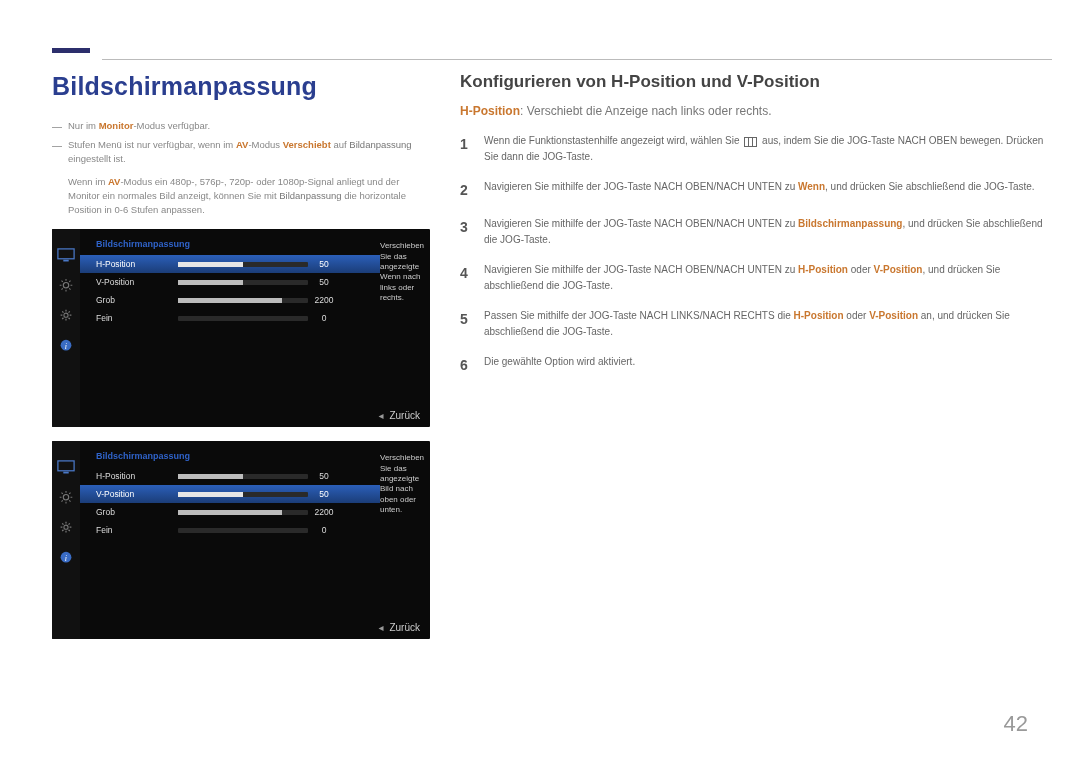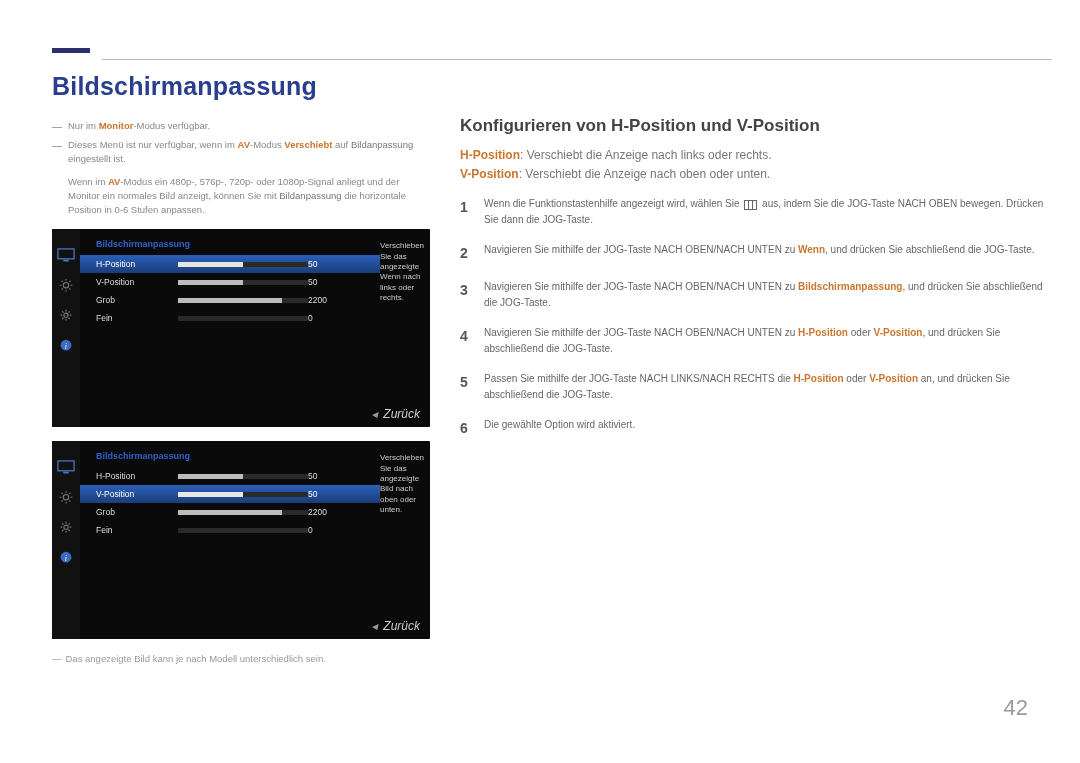--- a/index.html
+++ b/index.html
@@ -8,21 +8,21 @@
 .page { padding: 48px 28px 30px 52px; }
 
 .topbar { border-top: 5px solid #2c2f6c; width: 38px; margin-bottom: 6px; }
 .hr-top { border-top: 1px solid #bbb; margin-left: 50px; margin-bottom: 12px; }
 
 .cols { display: flex; gap: 30px; }
 .left { width: 378px; }
 .right { flex: 1; }
 
 h1.main { color: #2a3e8f; font-size: 25px; font-weight: 600; margin-bottom: 18px; letter-spacing: 0.2px; }
-h2.sub { color: #444; font-size: 17px; font-weight: 600; margin-bottom: 10px; margin-top: 44px; }
+h2.sub { color: #444; font-size: 17px; font-weight: 600; margin-bottom: 10px; }
 
 .notes { font-size: 9.5px; color: #888; line-height: 1.5; margin-bottom: 12px; }
 .note-row { display: flex; margin-bottom: 4px; }
 .dash { color: #888; margin-right: 6px; font-size: 10px; }
 .note-body { flex: 1; }
 .note-body .indent { margin-left: 0; margin-top: 8px; }
 .hl-orange { color: #c9772f; font-weight: 600; }
 .hl-bold { font-weight: 400; color: #777; }
 
 
@@ -31,41 +31,41 @@
 .osd-ico { width: 18px; height: 16px; display: flex; align-items: center; justify-content: center; }
 .osd-main { position: absolute; left: 28px; top: 0; width: 300px; height: 100%; }
 .osd-title { color: #2f62c8; font-size: 9px; padding: 10px 16px 6px; font-weight: 600; }
 .osd-rows { }
 .osd-row { display: flex; align-items: center; height: 18px; font-size: 8.5px; color: #ddd; padding-left: 16px; }
 .osd-row.sel { background: linear-gradient(#2b5fb9, #1b3d78); color: #fff; }
 .osd-label { width: 82px; }
 .osd-bar { width: 130px; height: 5px; background: #2a2a2a; position: relative; border-radius: 1px; }
 .osd-bar-fill { position: absolute; left: 0; top: 0; height: 100%; background: #bcbcbc; }
 .osd-row.sel .osd-bar-fill { background: #e6e6e6; }
-.osd-val { width: 40px; text-align: left; padding-right: 8px; }
+.osd-val { width: 40px; text-align: center; padding-right: 8px; }
 .osd-help { position: absolute; right: 0; top: 12px; width: 50px; font-size: 8px; color: #ccc; line-height: 1.3; }
-.osd-back { position: absolute; right: 10px; bottom: 6px; font-size: 12px; color: #ccc; font-style: italic; }
+.osd-back { position: absolute; right: 10px; bottom: 6px; font-size: 10px; color: #ccc; }
 .osd-back::before { content: "◂"; margin-right: 6px; color: #999; }
 
 .footnote { font-size: 9.5px; color: #999; margin-top: 8px; }
 .footnote .dash2 { margin-right: 4px; }
 
 
 .defs { font-size: 12px; color: #777; margin-bottom: 12px; line-height: 1.6; }
 .defs .hl-orange { font-weight: 600; }
 
 .steps { list-style: none; font-size: 10px; color: #666; }
 .steps li { display: flex; margin-bottom: 14px; line-height: 1.6; }
 .step-num { font-size: 14px; font-weight: 600; color: #555; width: 24px; flex-shrink: 0; }
 .step-txt { flex: 1; }
 .menu-icon { display: inline-block; width: 13px; height: 10px; border: 1px solid #666; position: relative; vertical-align: middle; margin: 0 2px; }
 .menu-icon::before, .menu-icon::after { content: ""; position: absolute; background: #666; width: 1px; height: 100%; }
 .menu-icon::before { left: 3px; } .menu-icon::after { right: 3px; }
 
-.page-num { position: absolute; right: 52px; bottom: 42px; font-size: 22px; color: #999; font-weight: 300; margin-top: 37px; }
+.page-num { position: absolute; right: 52px; bottom: 26px; font-size: 22px; color: #999; font-weight: 300; margin-top: 37px; }
 </style>
 </head>
 <body>
 
 <div class="page">
   <div class="topbar"></div>
   <div class="hr-top"></div>
 
   <div class="cols">
     <div class="left">
@@ -74,21 +74,21 @@
       <div class="notes">
         <div class="note-row">
           <span class="dash">―</span>
           <div class="note-body">
             <span>Nur im </span><span class="hl-orange">Monitor</span><span>-Modus verfügbar.</span>
           </div>
         </div>
         <div class="note-row">
           <span class="dash">―</span>
           <div class="note-body">
-            <span>Dieses Menü ist nur verfügbar, wenn im </span><span class="hl-orange">AV</span><span>-Modus </span><span class="hl-orange">Verschiebt</span><span> auf </span><span class="hl-bold">Bildanpassung</span><span> eingestellt ist.</span>
+            <span>Stufen Menü ist nur verfügbar, wenn im </span><span class="hl-orange">AV</span><span>-Modus </span><span class="hl-orange">Verschiebt</span><span> auf </span><span class="hl-bold">Bildanpassung</span><span> eingestellt ist.</span>
             <div class="indent">
               <span>Wenn im </span><span class="hl-orange">AV</span><span>-Modus ein 480p-, 576p-, 720p- oder 1080p-Signal anliegt und der Monitor ein normales Bild anzeigt, können Sie mit </span><span class="hl-bold">Bildanpassung</span><span> die horizontale Position in 0-6 Stufen anpassen.</span>
             </div>
           </div>
         </div>
       </div>
 
       <div class="osd">
         <div class="osd-side">
           <span class="osd-ico">
@@ -228,30 +228,26 @@
                   <span class="osd-bar-fill" style="width:0%"></span>
                 </span>
                 <span class="osd-val">0</span>
               </div>
             </div>
         </div>
         <div class="osd-help">Verschieben Sie das angezeigte Bild nach oben oder unten.</div>
         <div class="osd-back">Zurück</div>
       </div>
 
-      <div class="footnote">
-        <span class="dash2">―</span><span>Das angezeigte Bild kann je nach Modell unterschiedlich sein.</span>
-      </div>
     </div>
 
     <div class="right">
       <h2 class="sub">Konfigurieren von H-Position und V-Position</h2>
       <div class="defs">
         <div><span class="hl-orange">H-Position</span><span>: Verschiebt die Anzeige nach links oder rechts.</span></div>
-        <div><span class="hl-orange">V-Position</span><span>: Verschiebt die Anzeige nach oben oder unten.</span></div>
       </div>
       <ol class="steps" id="steps">
           <li>
             <span class="step-num">1</span>
             <span class="step-txt">Wenn die Funktionstastenhilfe angezeigt wird, wählen Sie <span class="menu-icon"></span> aus, indem Sie die JOG-Taste NACH OBEN bewegen. Drücken Sie dann die JOG-Taste.</span>
           </li>
           <li>
             <span class="step-num">2</span>
             <span class="step-txt">Navigieren Sie mithilfe der JOG-Taste NACH OBEN/NACH UNTEN zu <span class="hl-orange">Wenn</span>, und drücken Sie abschließend die JOG-Taste.</span>
           </li>

